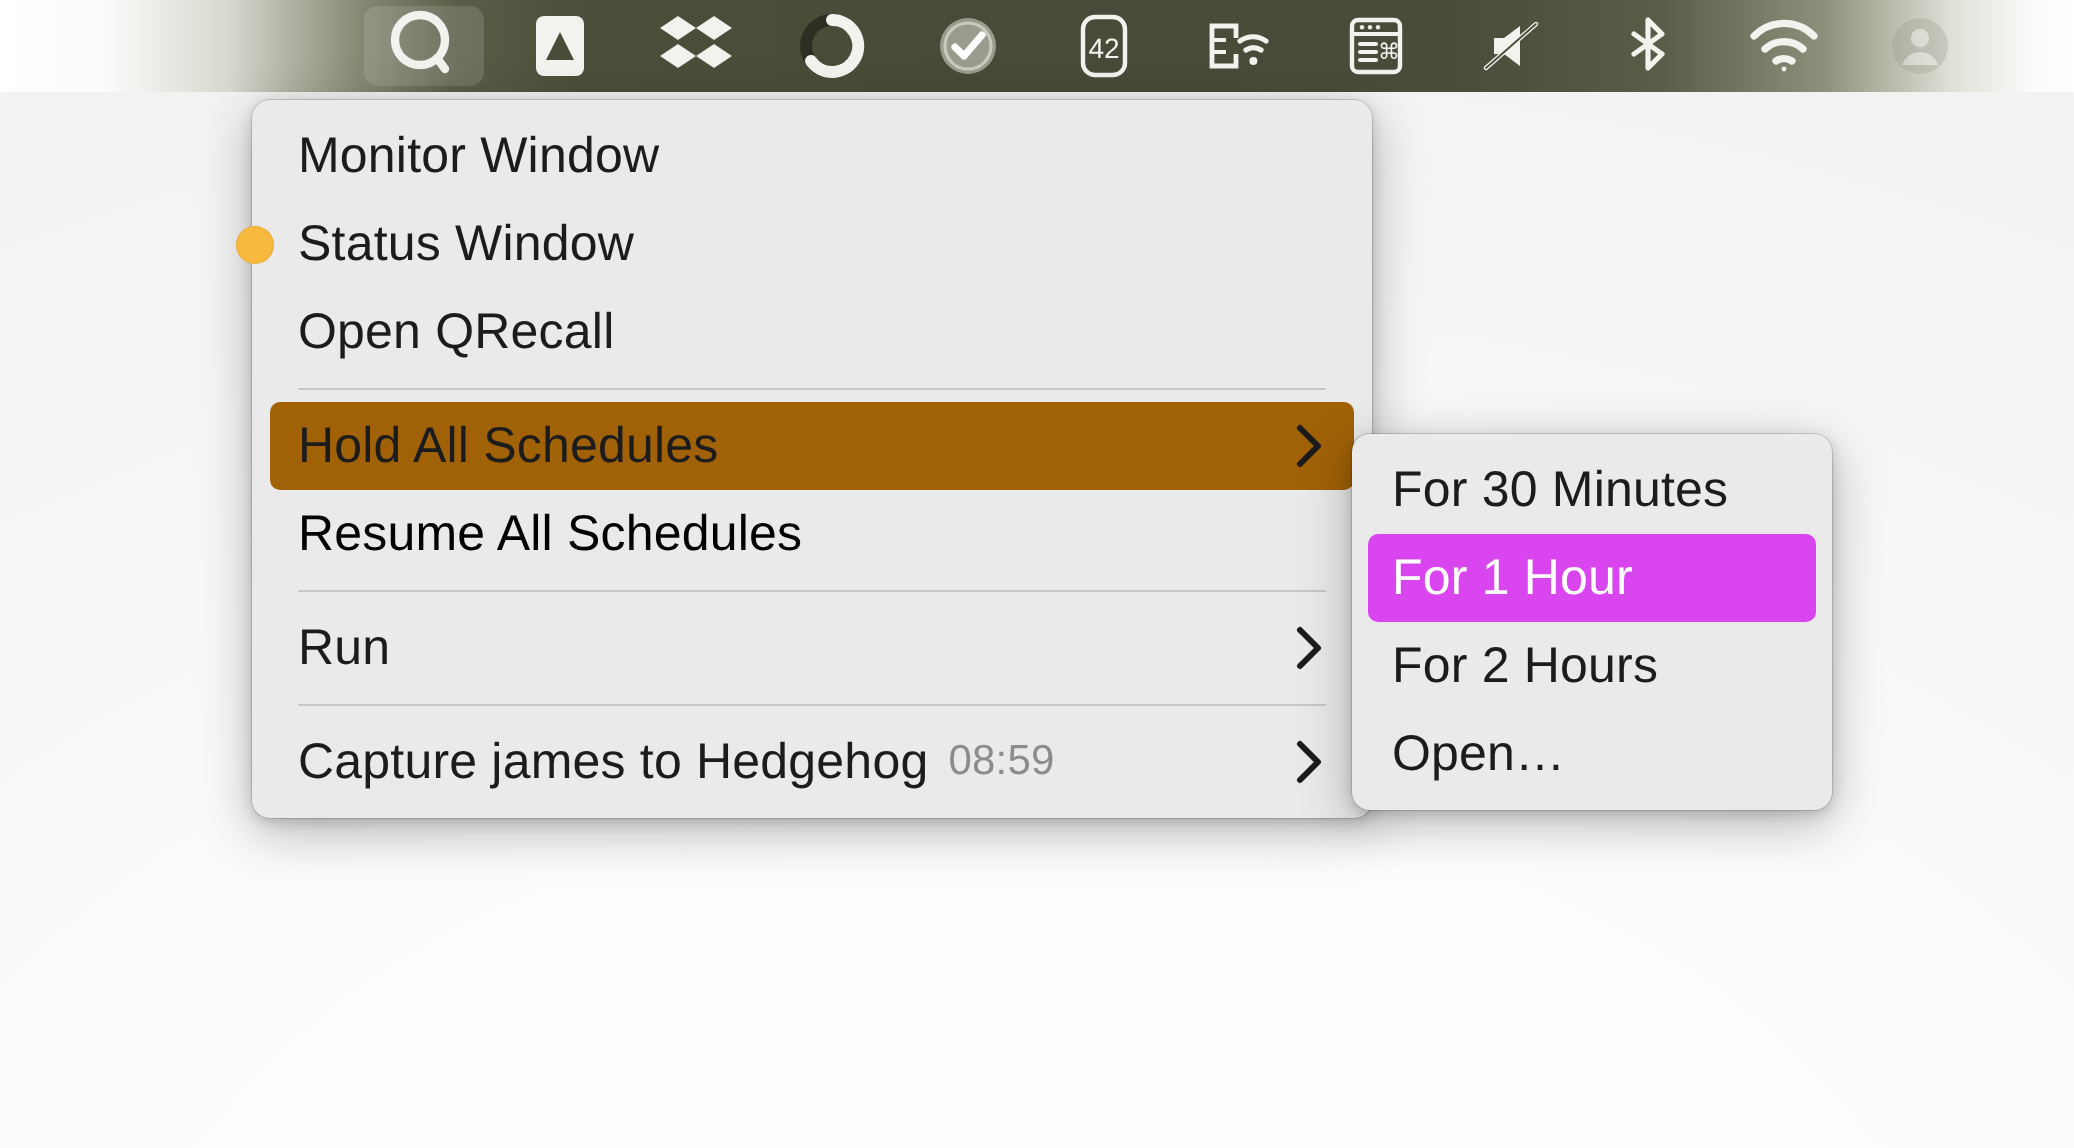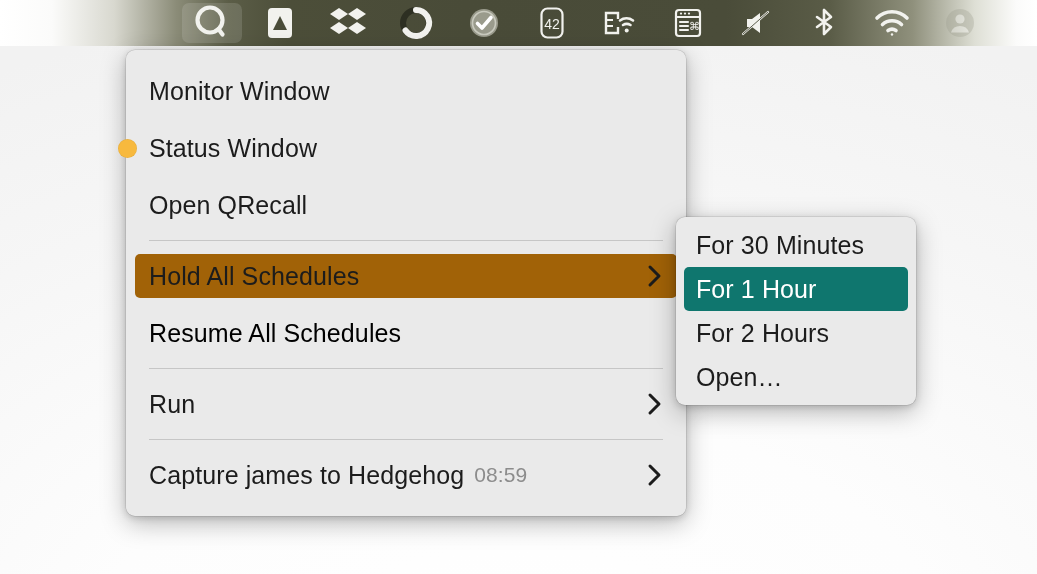--- a/index.html
+++ b/index.html
@@ -90,21 +90,21 @@
     top: 217px;
     width: 240px;
     z-index: 20;
   }
 
   .mrow {
     position: relative;
     display: flex;
     align-items: center;
     height: 44px;
-    margin: 13px 9px;
+    margin: 0 9px;
     padding: 0 14px 0 14px;
     border-radius: 5px;
     font-size: 25px;
     color: #1c1c1c;
     letter-spacing: .1px;
     white-space: nowrap;
   }
   .mrow .bullet {
     position: absolute;
     left: -17px;
@@ -120,21 +120,21 @@
     margin-left: 10px;
   }
   .mrow .arrow {
     margin-left: auto;
     font-size: 0;
     line-height: 0;
     padding-left: 18px;
   }
   .mrow.disabled { color: #000000; }
   .mrow.hl-gray { background: #a16207; }
-  .mrow.hl-blue { background: #0f766e; color: #ffffff; }
+  .mrow.hl-blue { background: #d946ef; color: #ffffff; }
 
   .sep {
     height: 1px;
     background: #c6c6c6;
     margin: 6px 23px;
   }
 
   
   #sub-menu .mrow {
     height: 44px;

